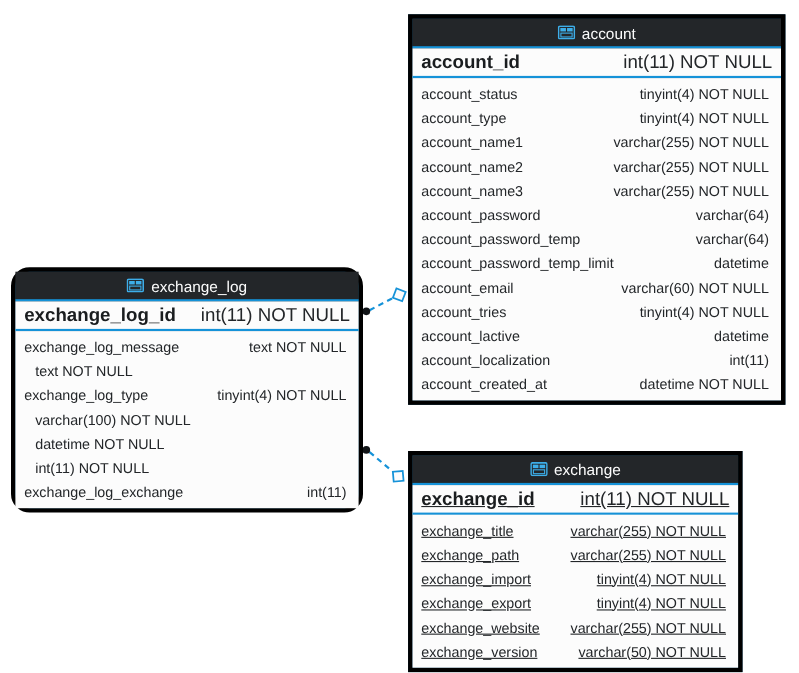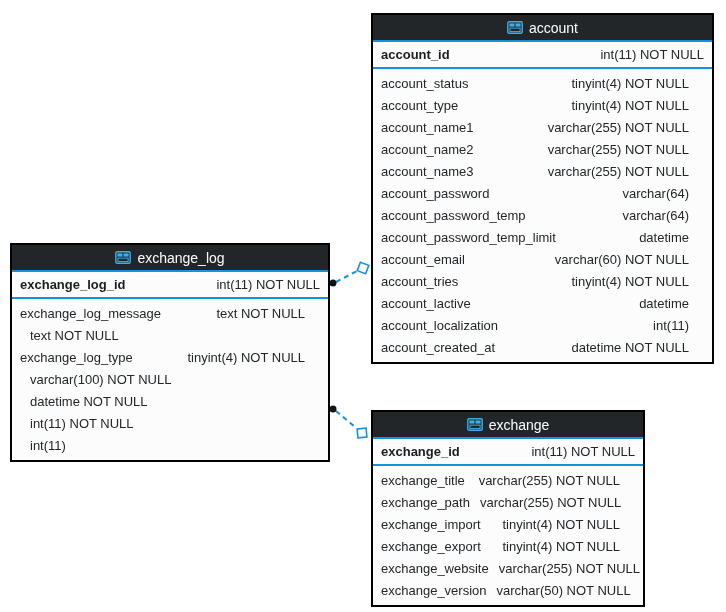--- a/index.html
+++ b/index.html
@@ -9,46 +9,46 @@
     font-family:"Liberation Sans", sans-serif;
     color:#232629;
     position:relative;
     overflow:hidden;
   }
   .canvas{position:absolute;left:0;top:0;width:726px;height:612px;}
   .connectors{position:absolute;left:0;top:0;width:726px;height:612px;z-index:1;}
   .db-table{
     position:absolute;
     background:#0c4a6e;
-    border:2px solid #000000;
+    border:4px solid #000000;
     box-sizing:border-box;
     z-index:2;
   }
-  #t-exchange-log{left:10px;top:243px;width:320px;}
+  #t-exchange-log{left:10px;top:243px;width:320px;border-radius:17px;}
   #t-account{left:371px;top:13px;width:343px;}
-  #t-exchange{left:371px;top:410px;width:274px;}
+  #t-exchange{left:371px;top:410px;width:304px;text-decoration:underline;}
   .tbl-header{
     height:25px;
     background:#232629;
     color:#fcfcfc;
     display:flex;align-items:center;justify-content:center;
     gap:6px;
     font-size:14px;
     border-bottom:2px solid #1592d8;
   }
   .tbl-icon{display:inline-flex;flex:0 0 auto;}
   .pk-row{
     display:flex;justify-content:space-between;align-items:center;
     padding:0 8px;height:25px;
     border-bottom:2px solid #1592d8;
-    font-size:13px;
+    font-size:17px;
     background:#fcfcfc;
   }
   .pk-row .col-name{font-weight:bold;color:#1a1d1f;}
-  .rows{padding:3px 15px 4px 0;background:#fcfcfc;}
+  .rows{padding:3px 3px 4px 0;background:#fcfcfc;}
   .row{
     display:flex;justify-content:space-between;align-items:center;
     padding:0 8px;height:22px;
     font-size:13px;
     white-space:nowrap;
   }
   .col-name{text-align:left;}
   .col-type{margin-left:10px;}
 </style>
 </head>
@@ -100,20 +100,21 @@
         <div class="row">
           <span class="col-type">varchar(100) NOT NULL</span>
         </div>
         <div class="row">
           <span class="col-type">datetime NOT NULL</span>
         </div>
         <div class="row">
           <span class="col-type">int(11) NOT NULL</span>
         </div>
         <div class="row">
+          <span class="col-name">exchange_log_exchange</span>
           <span class="col-type">int(11)</span>
         </div>
       </div>
   </div>
 
   <div class="db-table" id="t-account">
     <div class="tbl-header">
       <span class="tbl-icon">
         <svg width="16" height="13" viewBox="0 0 16 13">
           <rect x="0.8" y="0.8" width="14.4" height="11.4" rx="1.2" fill="none" stroke="#3daee9" stroke-width="1.4"></rect>

